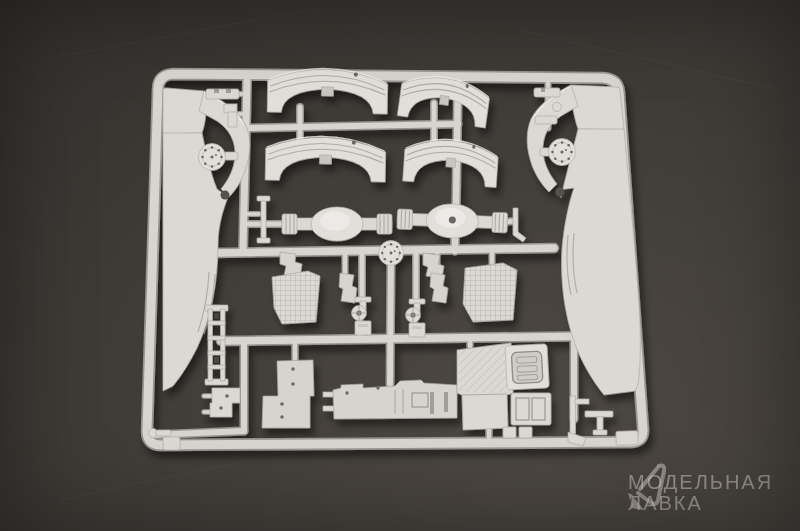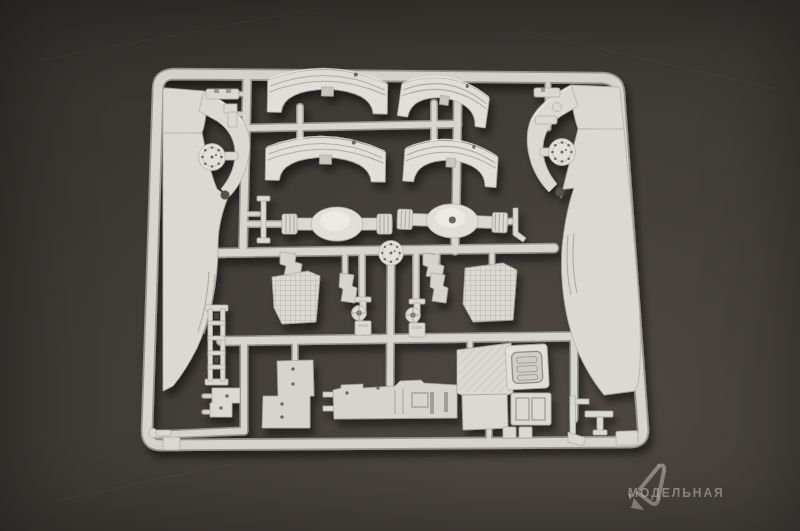--- a/index.html
+++ b/index.html
@@ -14,21 +14,21 @@
   .bright{fill:#e1dfda;stroke:#b1aea8;stroke-width:.7;}
   .dk{fill:#55514c;stroke:none;}
   .hole{fill:#6b6762;stroke:none;}
   .groove{fill:none;stroke:#a39f99;stroke-width:1.1;opacity:.8;}
   .edge-hl{fill:none;stroke:#efede9;stroke-width:1.2;opacity:.8;}
   .runner-under{fill:none;stroke:#98948f;stroke-linecap:round;stroke-linejoin:round;}
   .runner-over{fill:none;stroke:#d7d5d0;stroke-linecap:round;stroke-linejoin:round;}
   .scratch{stroke:#ffffff;stroke-width:1.2;opacity:.035;fill:none;}
   .watermark{position:absolute;left:628px;top:462px;width:170px;height:62px;display:flex;align-items:center;gap:8px;}
   .wm-logo{flex:0 0 auto;opacity:.55;}
-  .wm-text{font-weight:bold;font-size:12px;line-height:21px;letter-spacing:2px;
+  .wm-text{font-weight:normal;font-size:20px;line-height:21px;letter-spacing:2px;
     color:rgba(213,207,200,.52);white-space:nowrap;}
 </style>
 </head>
 <body>
 
 <div id="stage">
 
 <svg width="800" height="531" viewBox="0 0 800 531">
   <defs>
     <filter id="shadow" x="-10%" y="-10%" width="125%" height="125%">
@@ -299,16 +299,17 @@
       <path d="M31,4 Q37,2 36,9 L30,38 Q28,45 22,40 L10,31"></path>
       <path d="M31,4 L12,27"></path>
     </g>
     <g fill="rgba(213,207,200,.9)" stroke="none">
       <path d="M6,36 L16,48 L3,46 Z"></path>
       <path d="M0,31 L5,33 L2,38 Z"></path>
     </g>
   </svg>
   <div class="wm-text">
     <div>МОДЕЛЬНАЯ</div>
+    <div>ЛАВКА</div>
   </div>
 </div>
 
 </div>
 
 </body></html>

